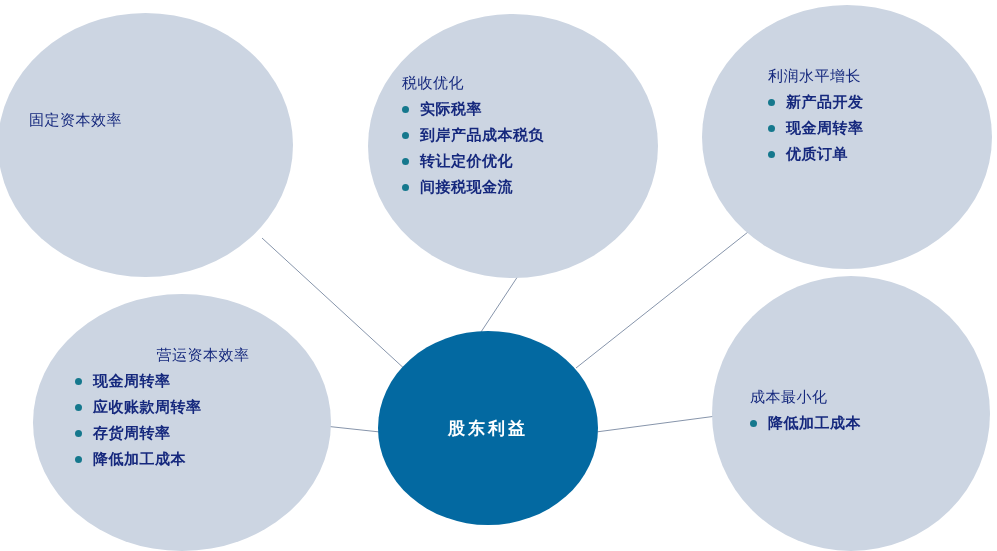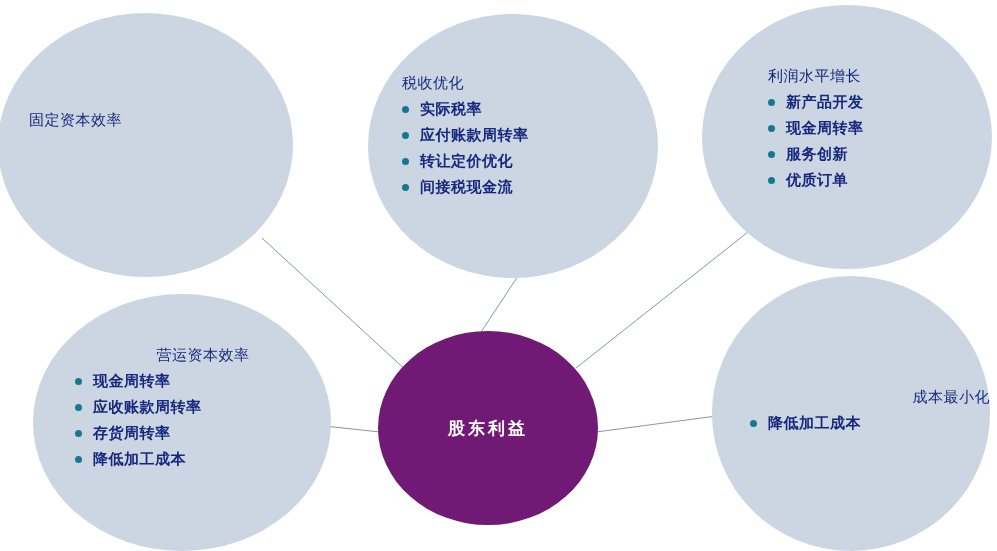--- a/index.html
+++ b/index.html
@@ -67,21 +67,21 @@
     letter-spacing: 0.5px;
   }
   
   #hub {
     position: absolute;
     left: 378px;
     top: 331px;
     width: 220px;
     height: 194px;
     border-radius: 50%;
-    background: #701a75;
+    background: #0369a1;
     display: flex;
     align-items: center;
     justify-content: center;
   }
   #hub-label {
     color: #ffffff;
     font-size: 17px;
     font-weight: 600;
     letter-spacing: 3px;
   }
@@ -92,21 +92,21 @@
 
   #bubble-1 { left: 368px; top: 14px;  width: 290px; height: 264px; }
   #bubble-1 .bubble-body { top: 60px; left: 34px; }
 
   #bubble-2 { left: 702px; top: 5px;   width: 290px; height: 264px; }
   #bubble-2 .bubble-body { top: 62px; left: 38px; margin-left: 28px; }
 
   #bubble-3 { left: 33px;  top: 294px; width: 298px; height: 257px; text-align: center; }
   #bubble-3 .bubble-body { top: 52px; left: 42px; }
 
-  #bubble-4 { left: 712px; top: 276px; width: 278px; height: 275px; text-align: right; }
+  #bubble-4 { left: 712px; top: 276px; width: 278px; height: 275px; }
   #bubble-4 .bubble-body { top: 112px; left: 38px; }
 </style>
 </head>
 <body>
 
 <div id="canvas">
 
   <svg id="connectors" viewBox="0 0 997 551" width="997" height="551">
     <line x1="262" y1="238" x2="408" y2="372" stroke="#8795ab" stroke-width="1"></line>
     <line x1="518" y1="276" x2="481" y2="332" stroke="#8795ab" stroke-width="1"></line>
@@ -124,21 +124,21 @@
   <div class="bubble" id="bubble-1">
     <div class="bubble-body">
       <div class="bubble-title">税收优化</div>
       <ul class="bullet-list">
         <li class="bullet-item">
           <span class="bullet-dot"></span>
           <span class="bullet-label">实际税率</span>
         </li>
         <li class="bullet-item">
           <span class="bullet-dot"></span>
-          <span class="bullet-label">应付账款周转率</span>
+          <span class="bullet-label">到岸产品成本税负</span>
         </li>
         <li class="bullet-item">
           <span class="bullet-dot"></span>
           <span class="bullet-label">转让定价优化</span>
         </li>
         <li class="bullet-item">
           <span class="bullet-dot"></span>
           <span class="bullet-label">间接税现金流</span>
         </li>
       </ul>
@@ -149,24 +149,20 @@
     <div class="bubble-body">
       <div class="bubble-title">利润水平增长</div>
       <ul class="bullet-list">
         <li class="bullet-item">
           <span class="bullet-dot"></span>
           <span class="bullet-label">新产品开发</span>
         </li>
         <li class="bullet-item">
           <span class="bullet-dot"></span>
           <span class="bullet-label">现金周转率</span>
-        </li>
-        <li class="bullet-item">
-          <span class="bullet-dot"></span>
-          <span class="bullet-label">服务创新</span>
         </li>
         <li class="bullet-item">
           <span class="bullet-dot"></span>
           <span class="bullet-label">优质订单</span>
         </li>
       </ul>
     </div>
   </div>
 
   <div class="bubble" id="bubble-3">

